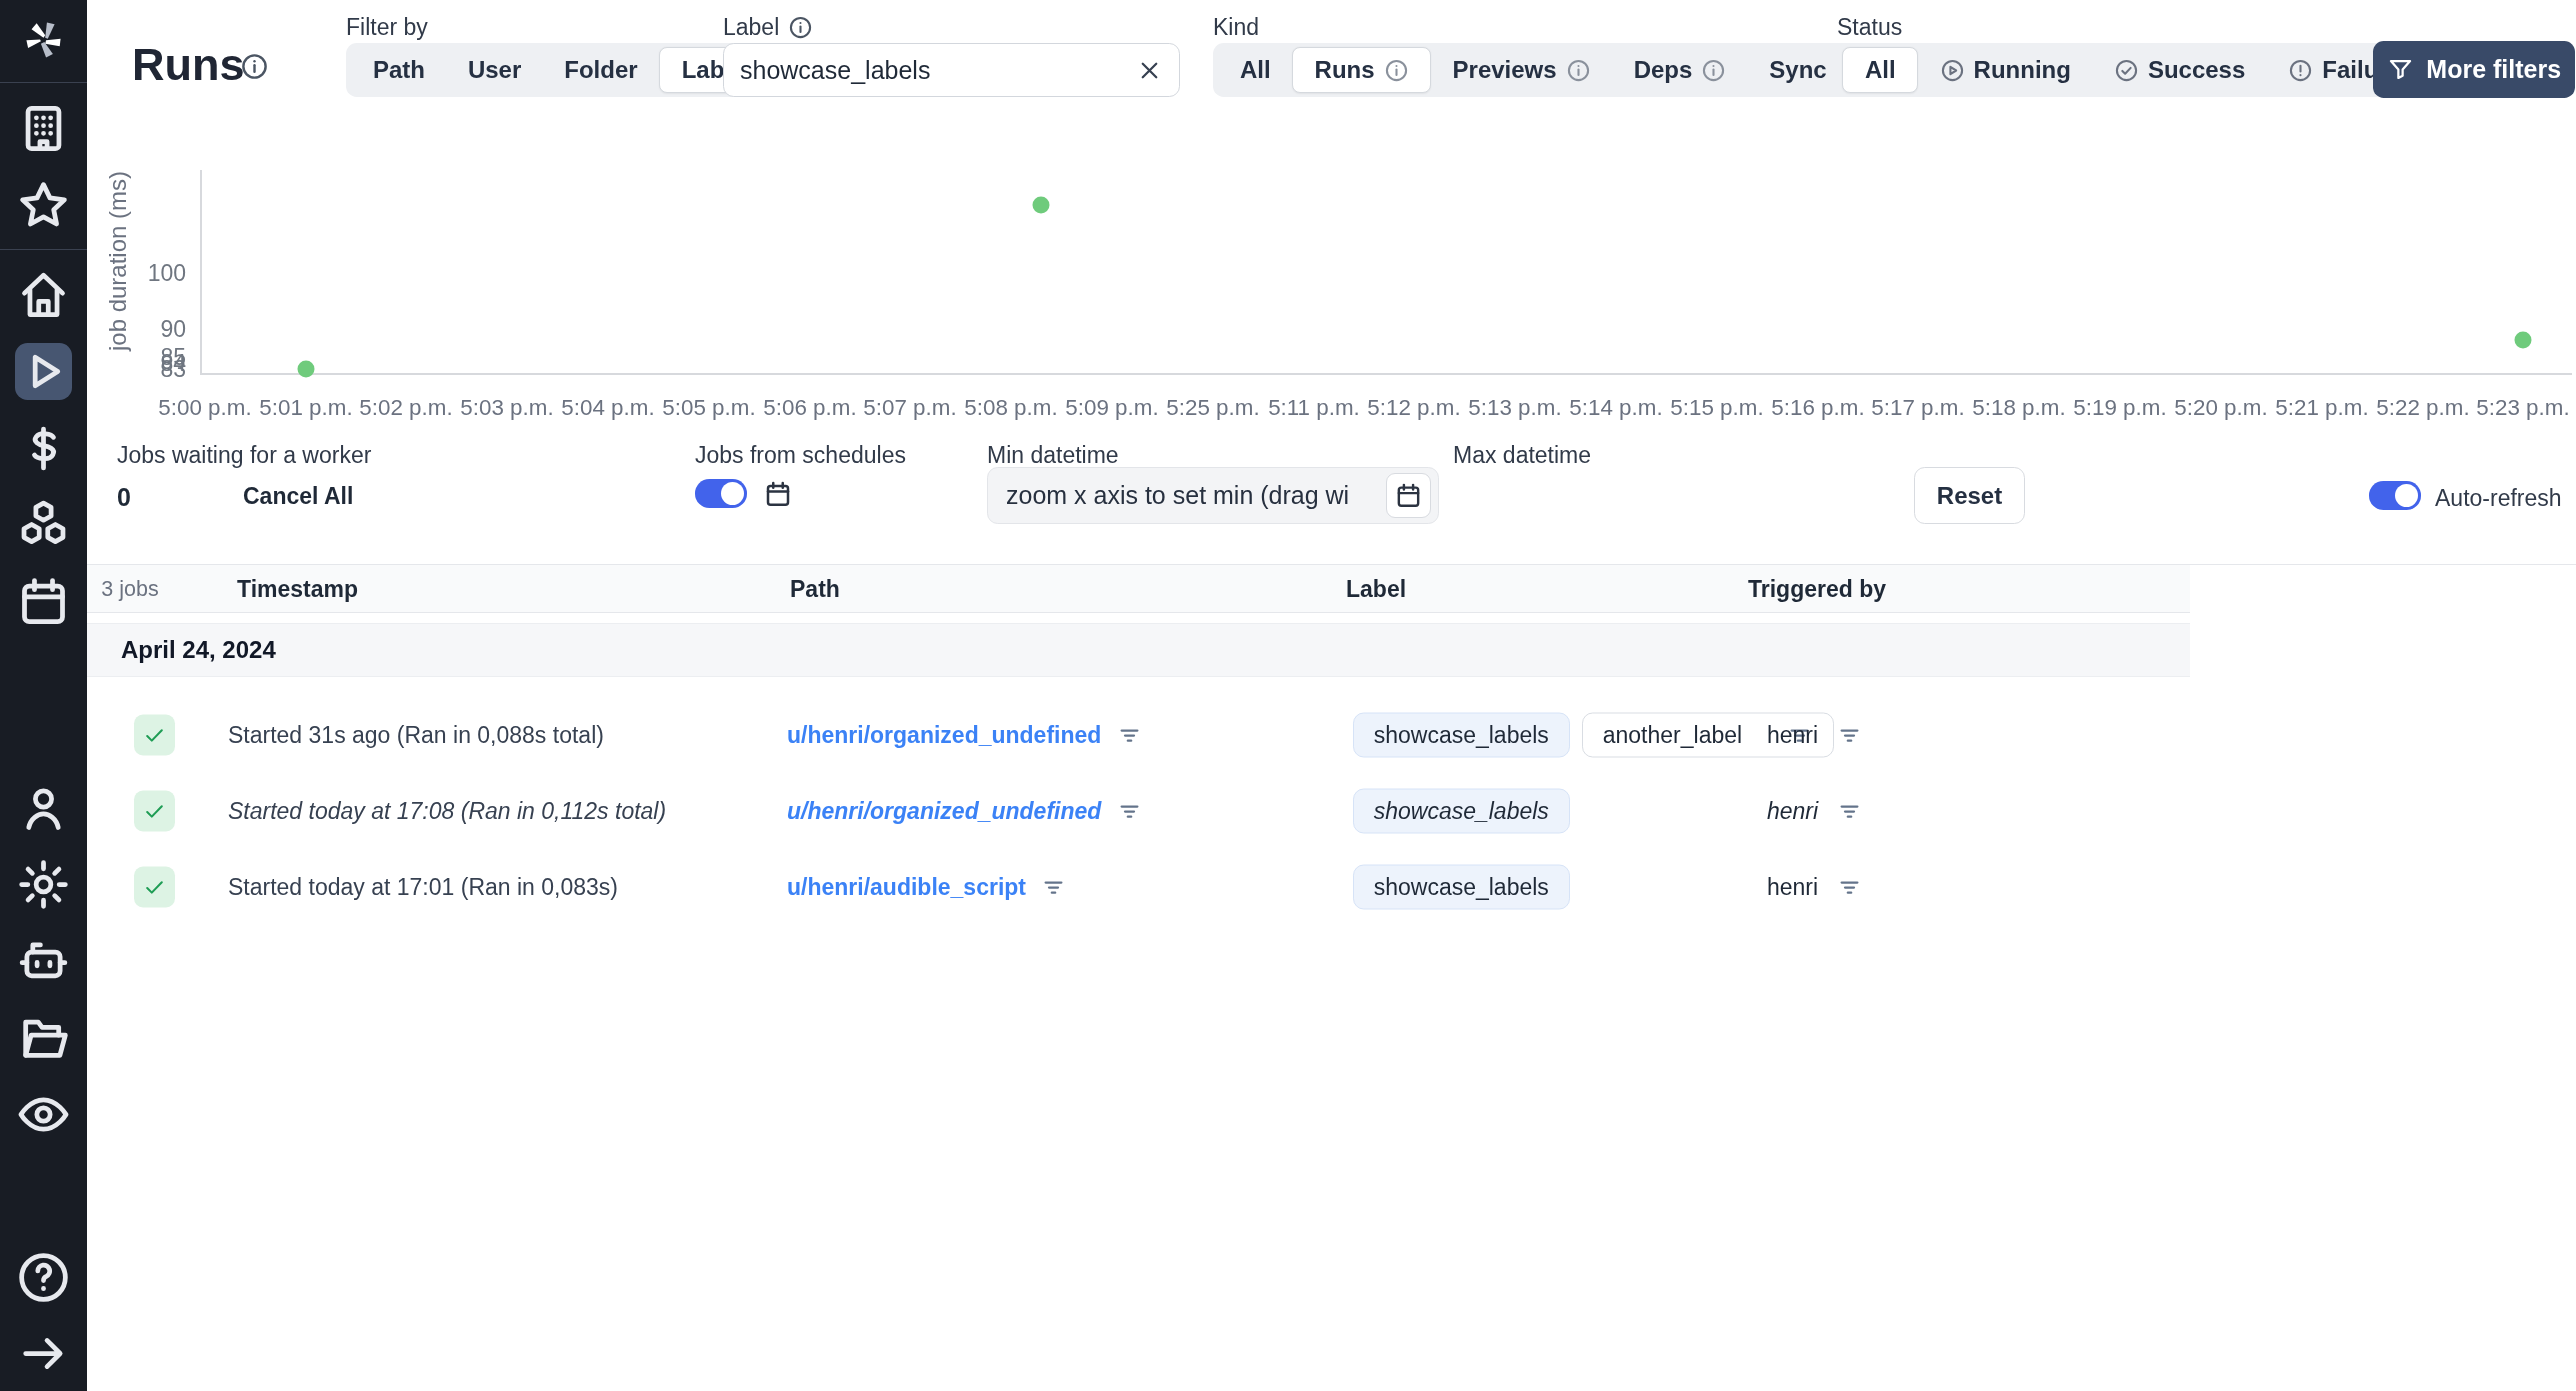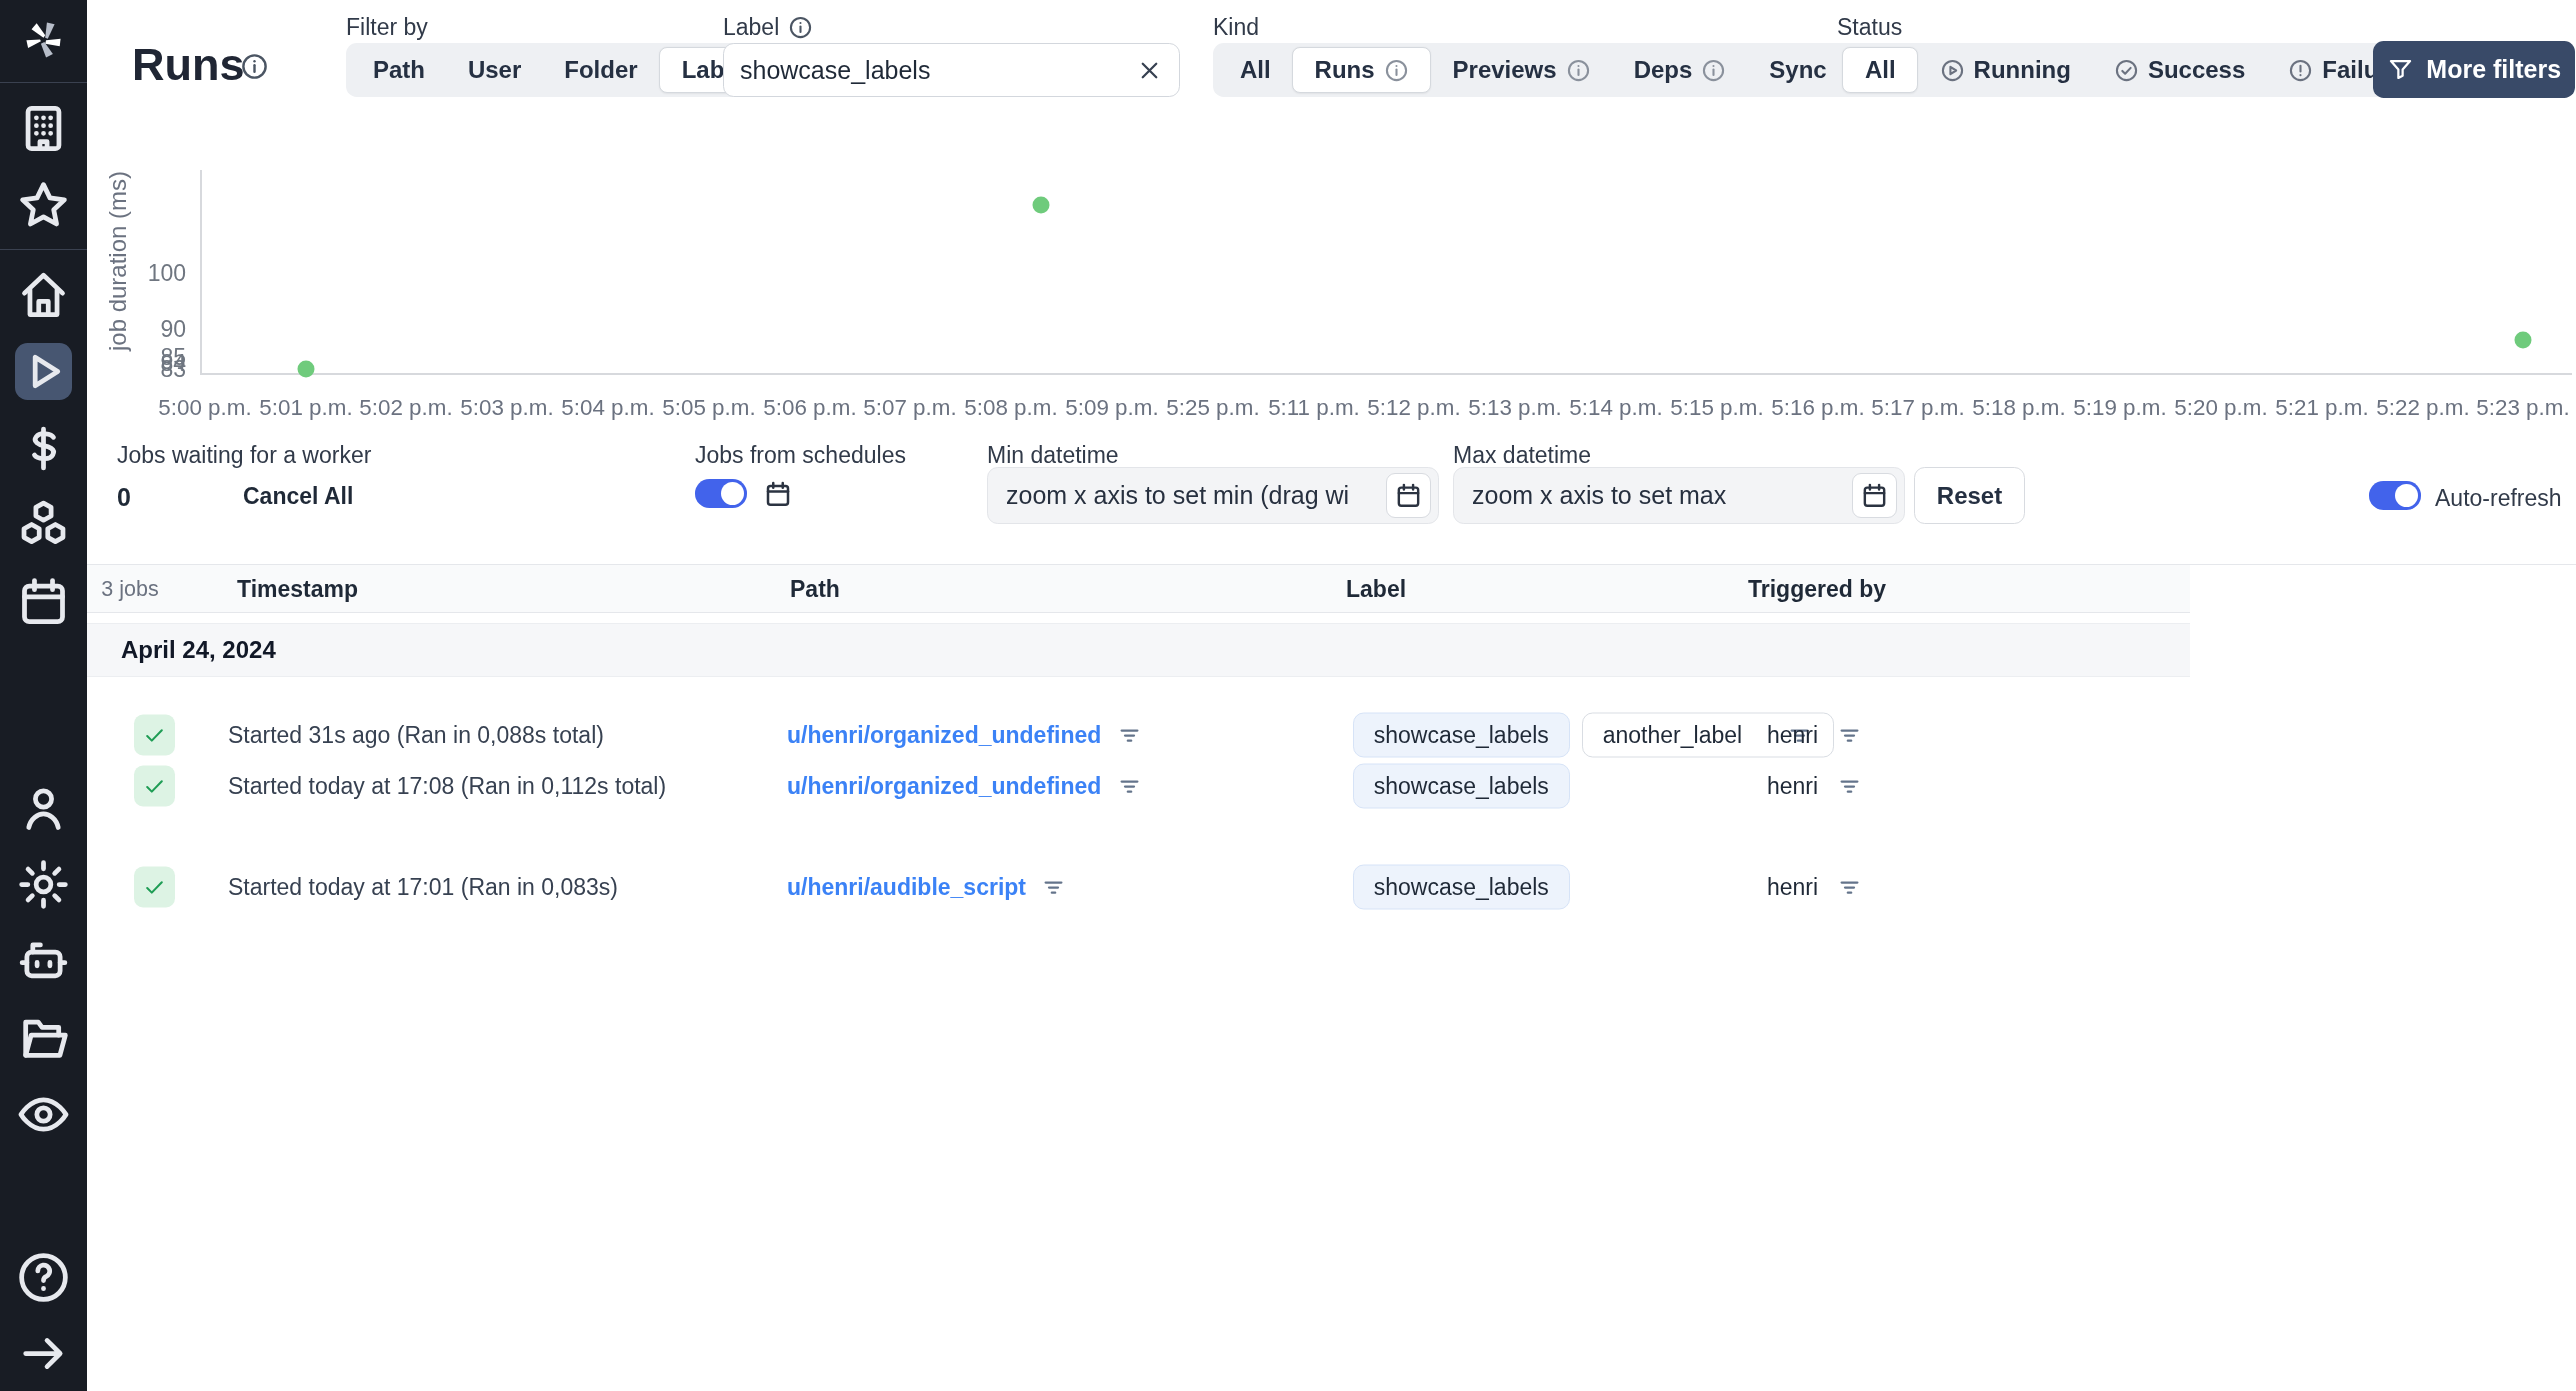--- a/index.html
+++ b/index.html
@@ -463,33 +463,20 @@
             <rect x="4" y="5.5" width="16" height="15" rx="2"></rect>
             <line x1="4" y1="10" x2="20" y2="10"></line>
             <line x1="8.2" y1="3.2" x2="8.2" y2="7"></line>
             <line x1="15.8" y1="3.2" x2="15.8" y2="7"></line>
           </svg>
         </span>
     </span>
   </div>
 
   <div class="ctl-label" style="left:1453px">Max datetime</div>
-  <div class="dt-input" style="left:1453px">
-    <span class="txt">zoom x axis to set max</span>
-    <span class="dt-cal">
-      <span class="icon">
-          <svg viewBox="0 0 24 24" fill="none" stroke="currentColor" stroke-width="2" stroke-linecap="round" stroke-linejoin="round">
-            <rect x="4" y="5.5" width="16" height="15" rx="2"></rect>
-            <line x1="4" y1="10" x2="20" y2="10"></line>
-            <line x1="8.2" y1="3.2" x2="8.2" y2="7"></line>
-            <line x1="15.8" y1="3.2" x2="15.8" y2="7"></line>
-          </svg>
-        </span>
-    </span>
-  </div>
 
   <button class="btn-light" style="left:1914px; width:111px;">
     <span>Reset</span>
   </button>
 
 
   <div class="toggle" style="position:absolute; left:2369px; top:481px;">
       <div class="knob"></div>
     </div>
   <div class="ctl-label" style="top:485px; left:2435px;">Auto-refresh</div>
@@ -546,21 +533,21 @@
           <span class="trig-name">henri</span>
           <span class="icon flt">
             <svg viewBox="0 0 24 24" fill="none" stroke="currentColor" stroke-width="2" stroke-linecap="round" stroke-linejoin="round">
               <line x1="5" y1="8" x2="19" y2="8"></line>
               <line x1="8" y1="12.5" x2="16" y2="12.5"></line>
               <line x1="10.5" y1="17" x2="13.5" y2="17"></line>
             </svg>
           </span>
         </div>
       </div>
-      <div class="row" style="top: 748px;">
+      <div class="row" style="top: 773px; font-style: italic;">
         <div class="cell" style="left:47px">
           <span class="status-chip">
             <svg viewBox="0 0 24 24" fill="none" stroke="currentColor" stroke-width="2" stroke-linecap="round" stroke-linejoin="round">
               <path d="M5 13l4.4 4.4L19 7.5"></path>
             </svg>
           </span>
         </div>
         <div class="cell" style="left:141px">
           <span class="ts-text">Started today at 17:08 (Ran in 0,112s total)</span>
         </div>

